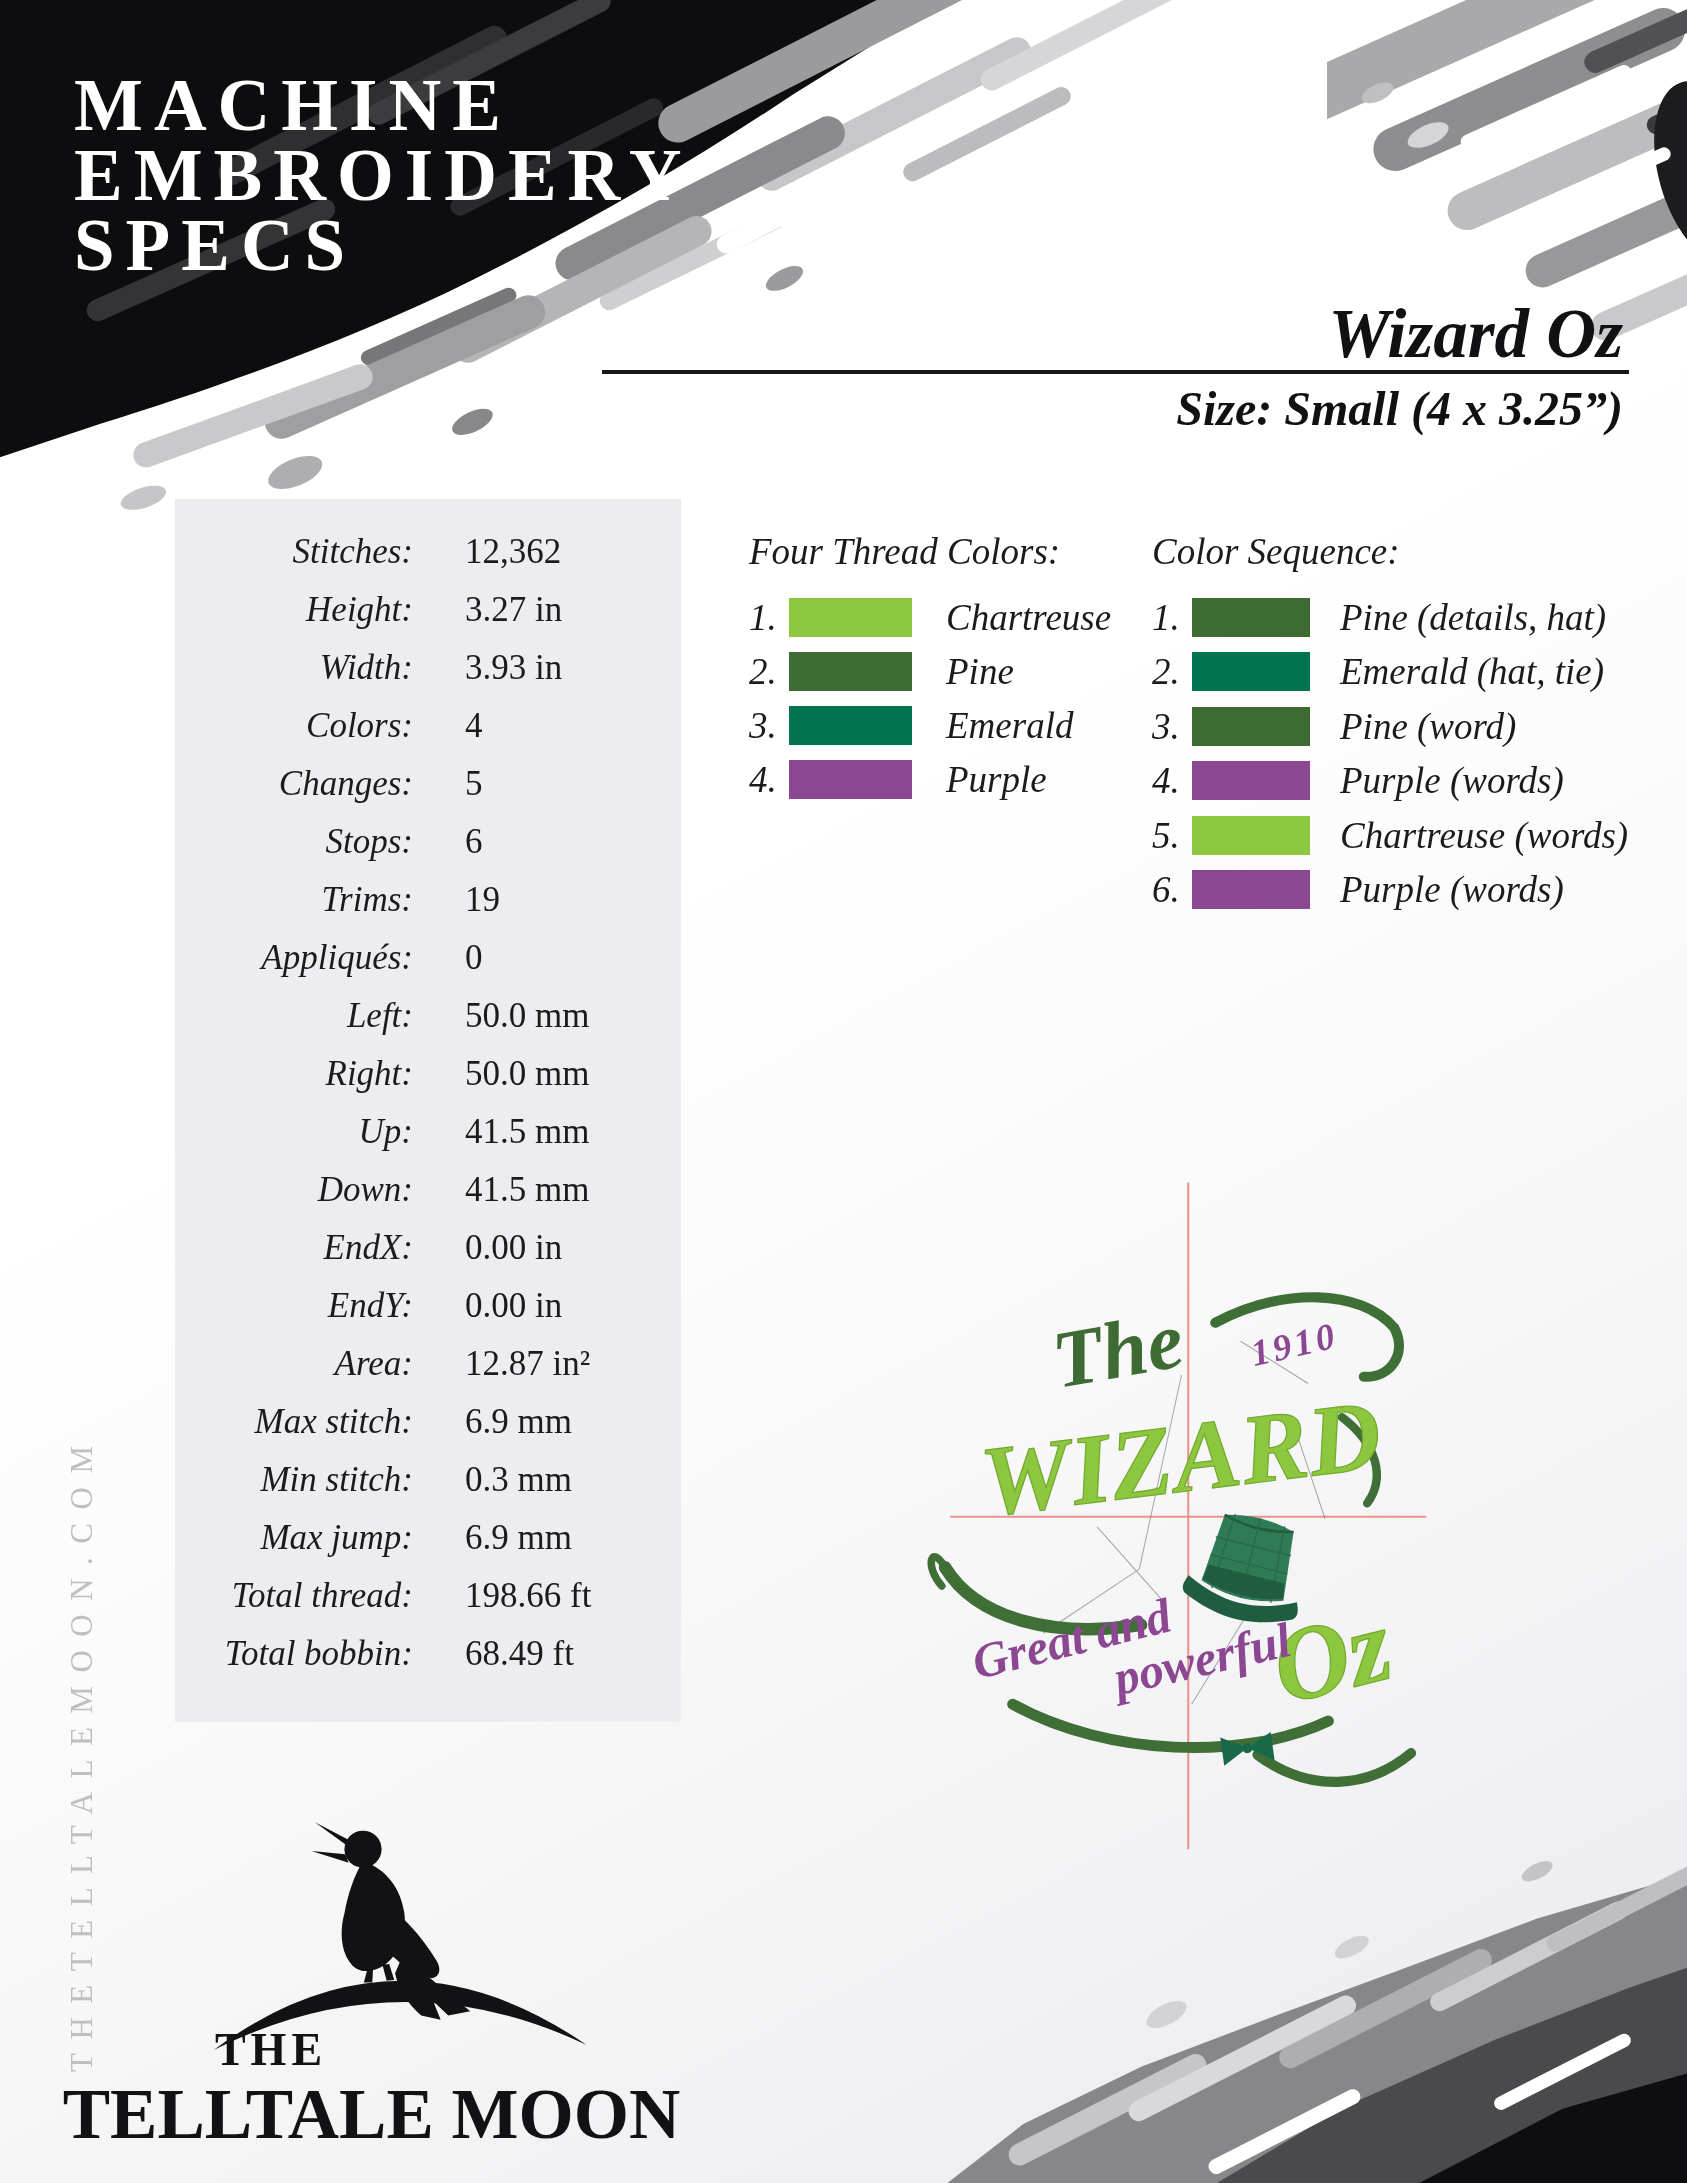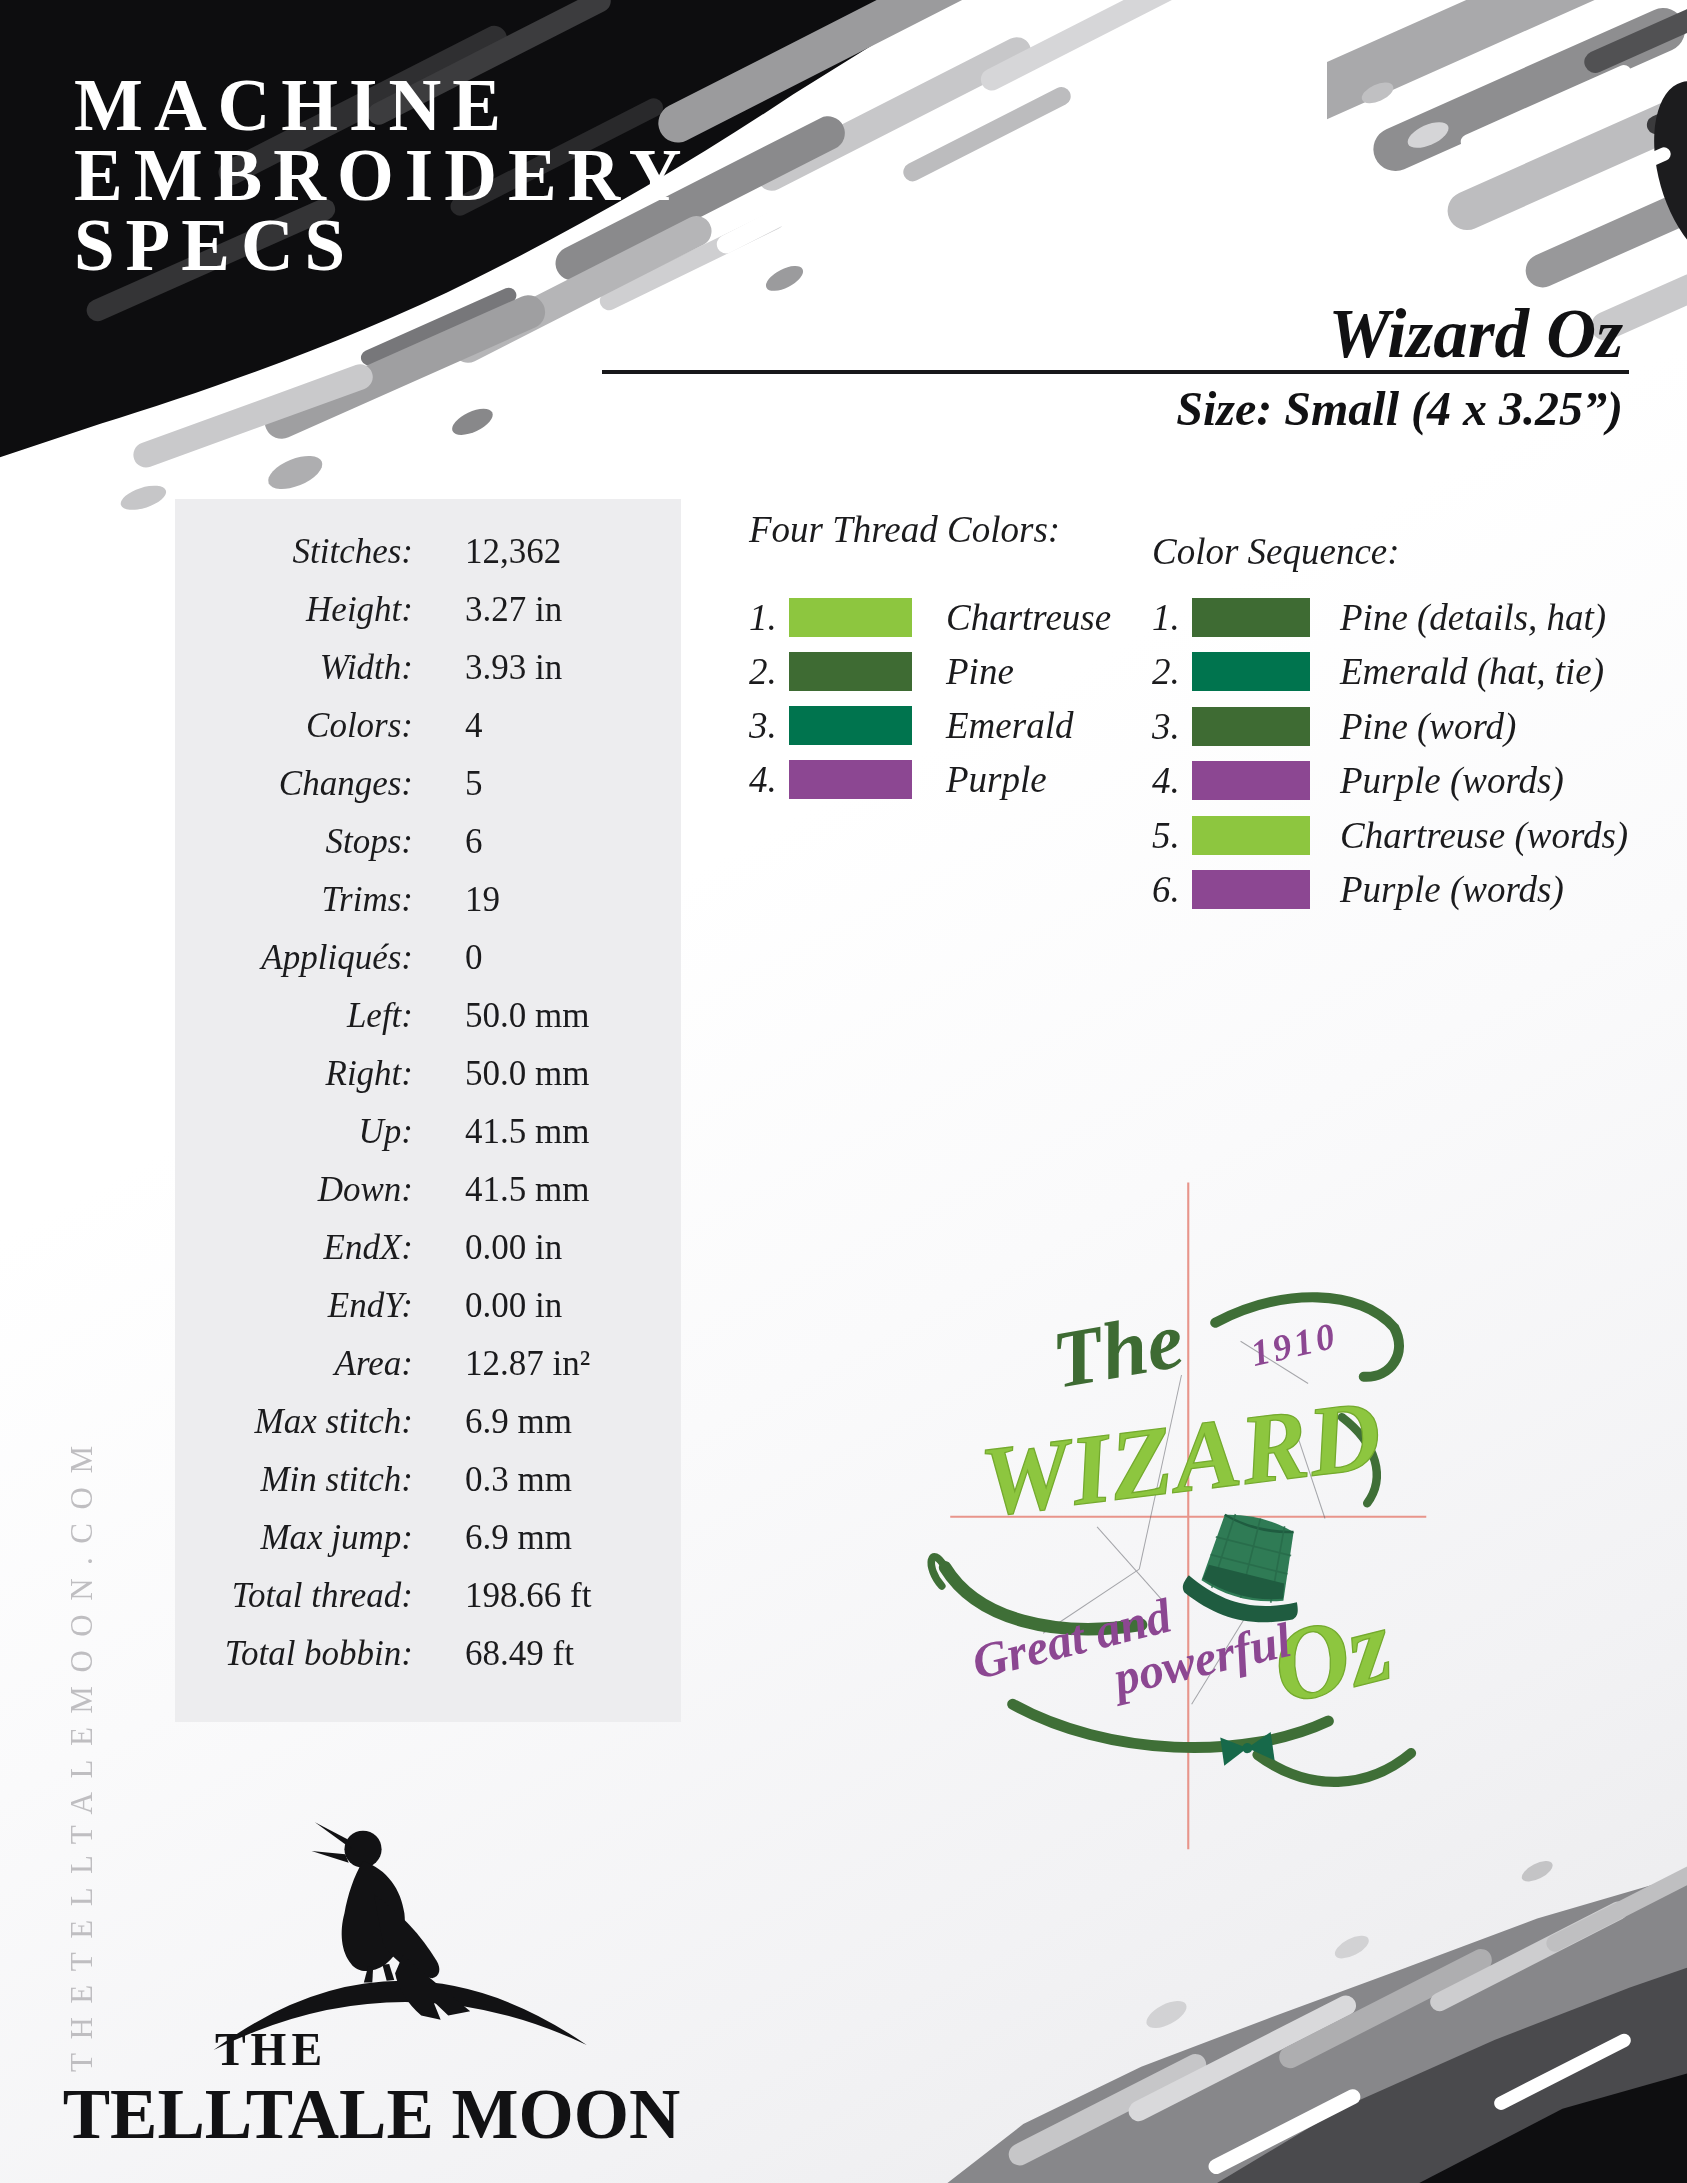--- a/index.html
+++ b/index.html
@@ -182,21 +182,21 @@
     <div class="spec-row">
         <span class="spec-label">Total thread:</span>
         <span class="spec-value">198.66 ft</span>
       </div>
     <div class="spec-row">
         <span class="spec-label">Total bobbin:</span>
         <span class="spec-value">68.49 ft</span>
       </div>
   </div>
 
-  <div class="abs list-heading" style="left:749px;top:508px;">Four Thread Colors:</div>
+  <div class="abs list-heading" style="left:749px;top:530px;">Four Thread Colors:</div>
   <div class="abs" style="left:749px;top:598px;width:591px;height:219px;">
     <div class="color-item" style="top:0px;">
         <span class="color-num">1.</span>
         <span class="swatch w146" style="background: rgb(141, 198, 63);"></span>
         <span class="swatch-label">Chartreuse</span>
       </div>
     <div class="color-item" style="top:54px;">
         <span class="color-num">2.</span>
         <span class="swatch w146" style="background: rgb(62, 107, 51);"></span>
         <span class="swatch-label">Pine</span>

